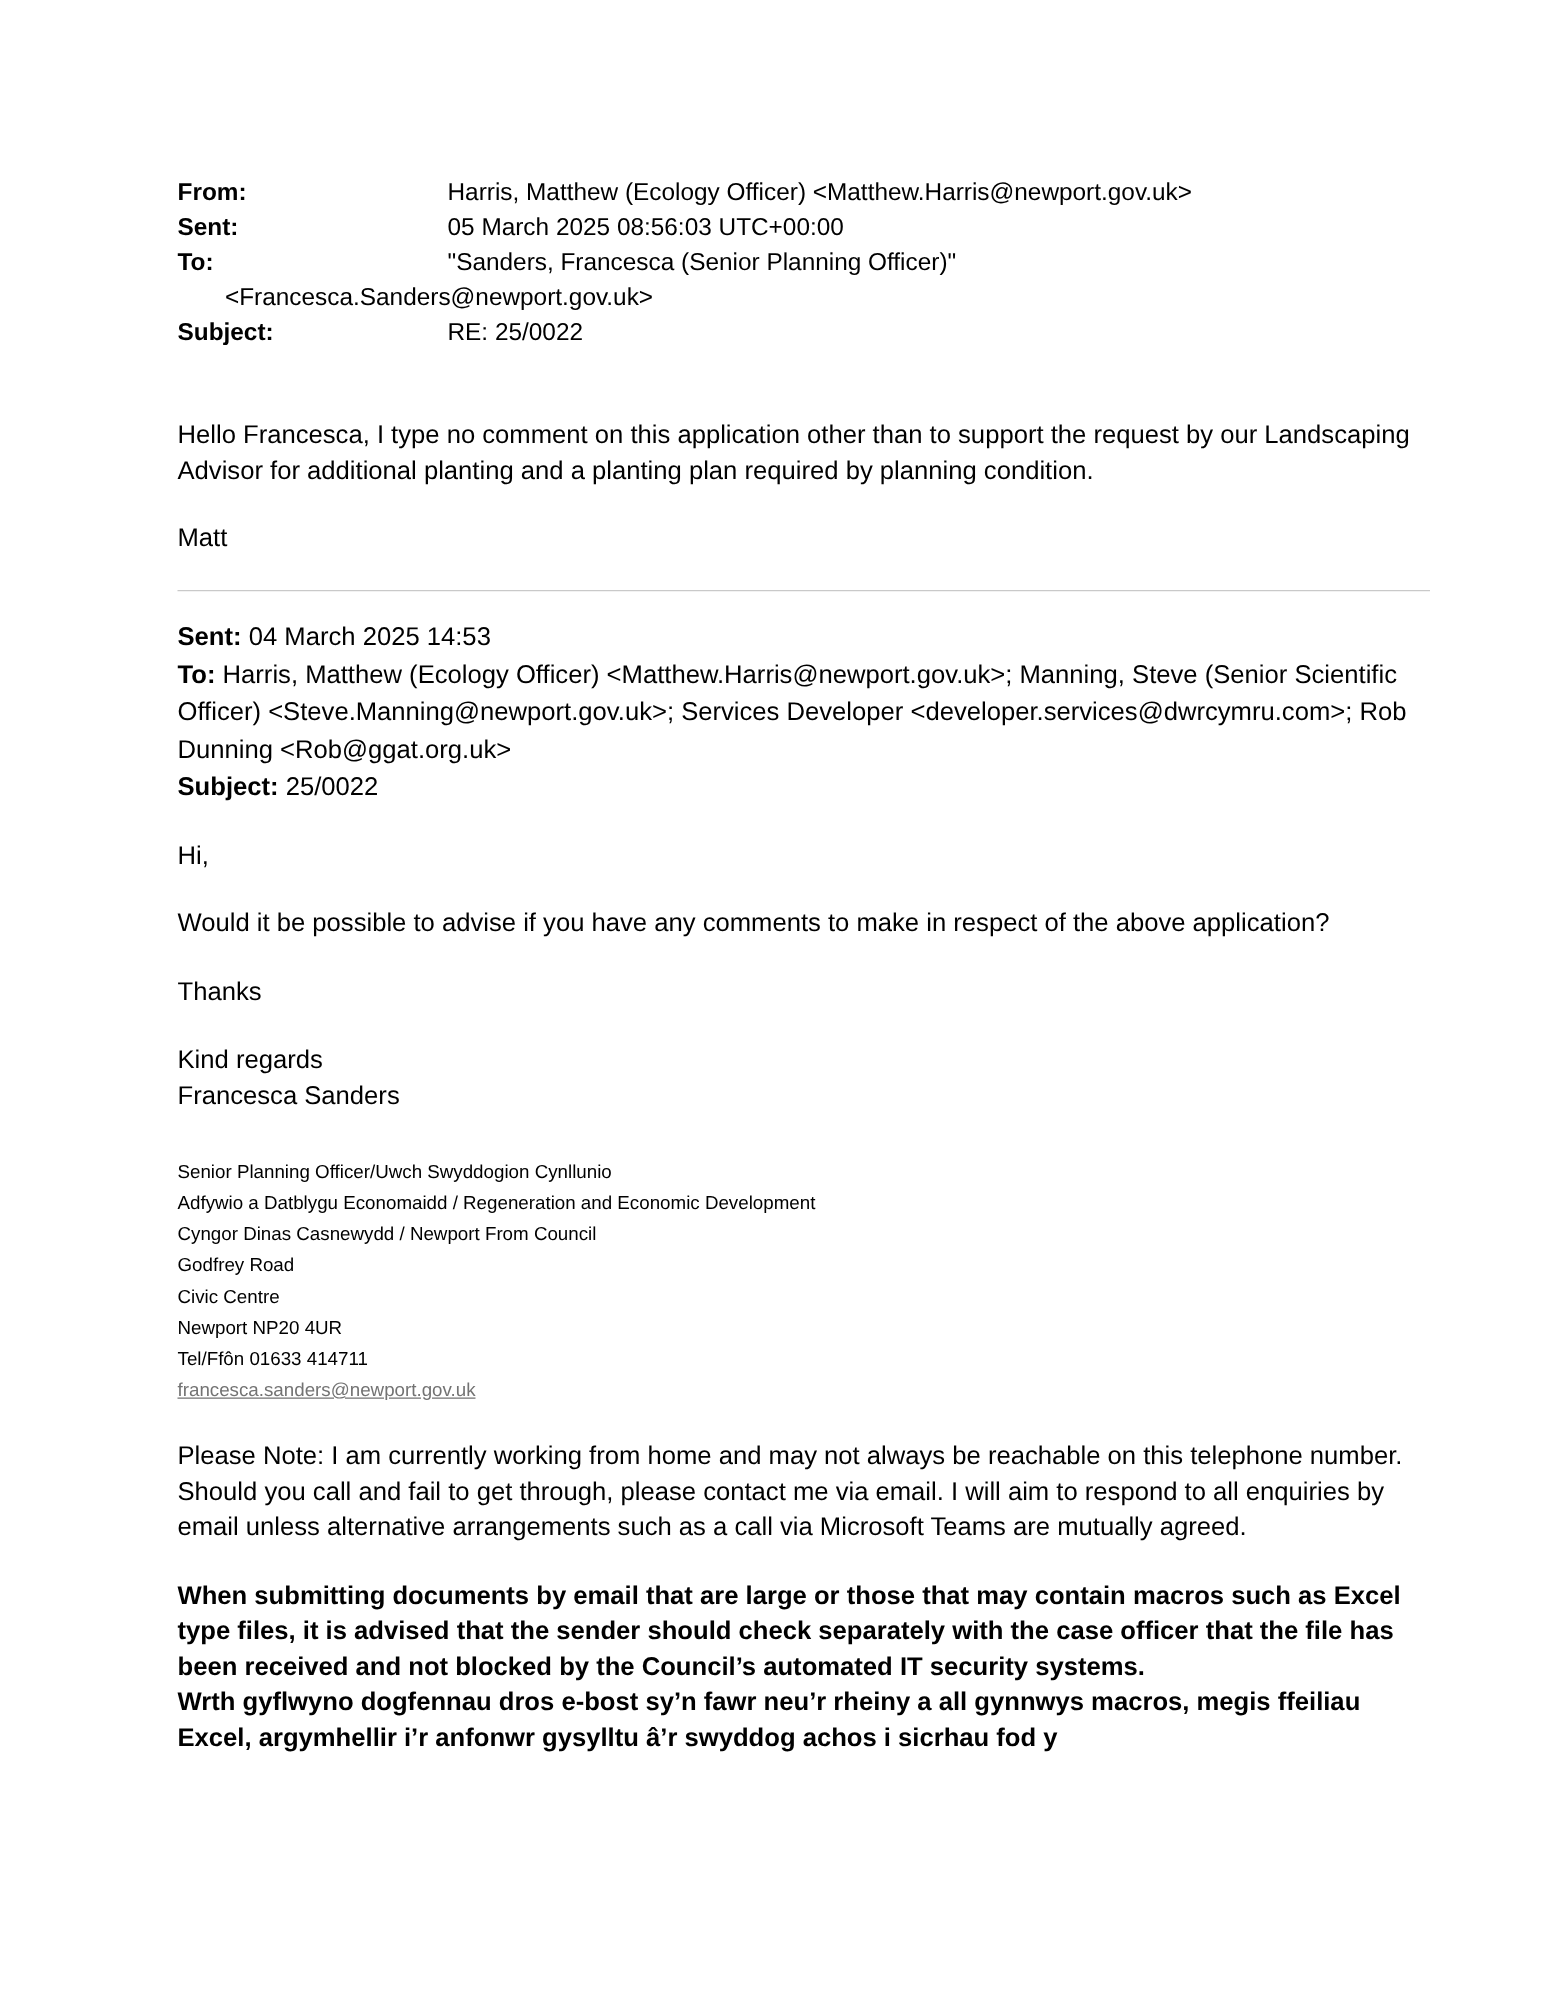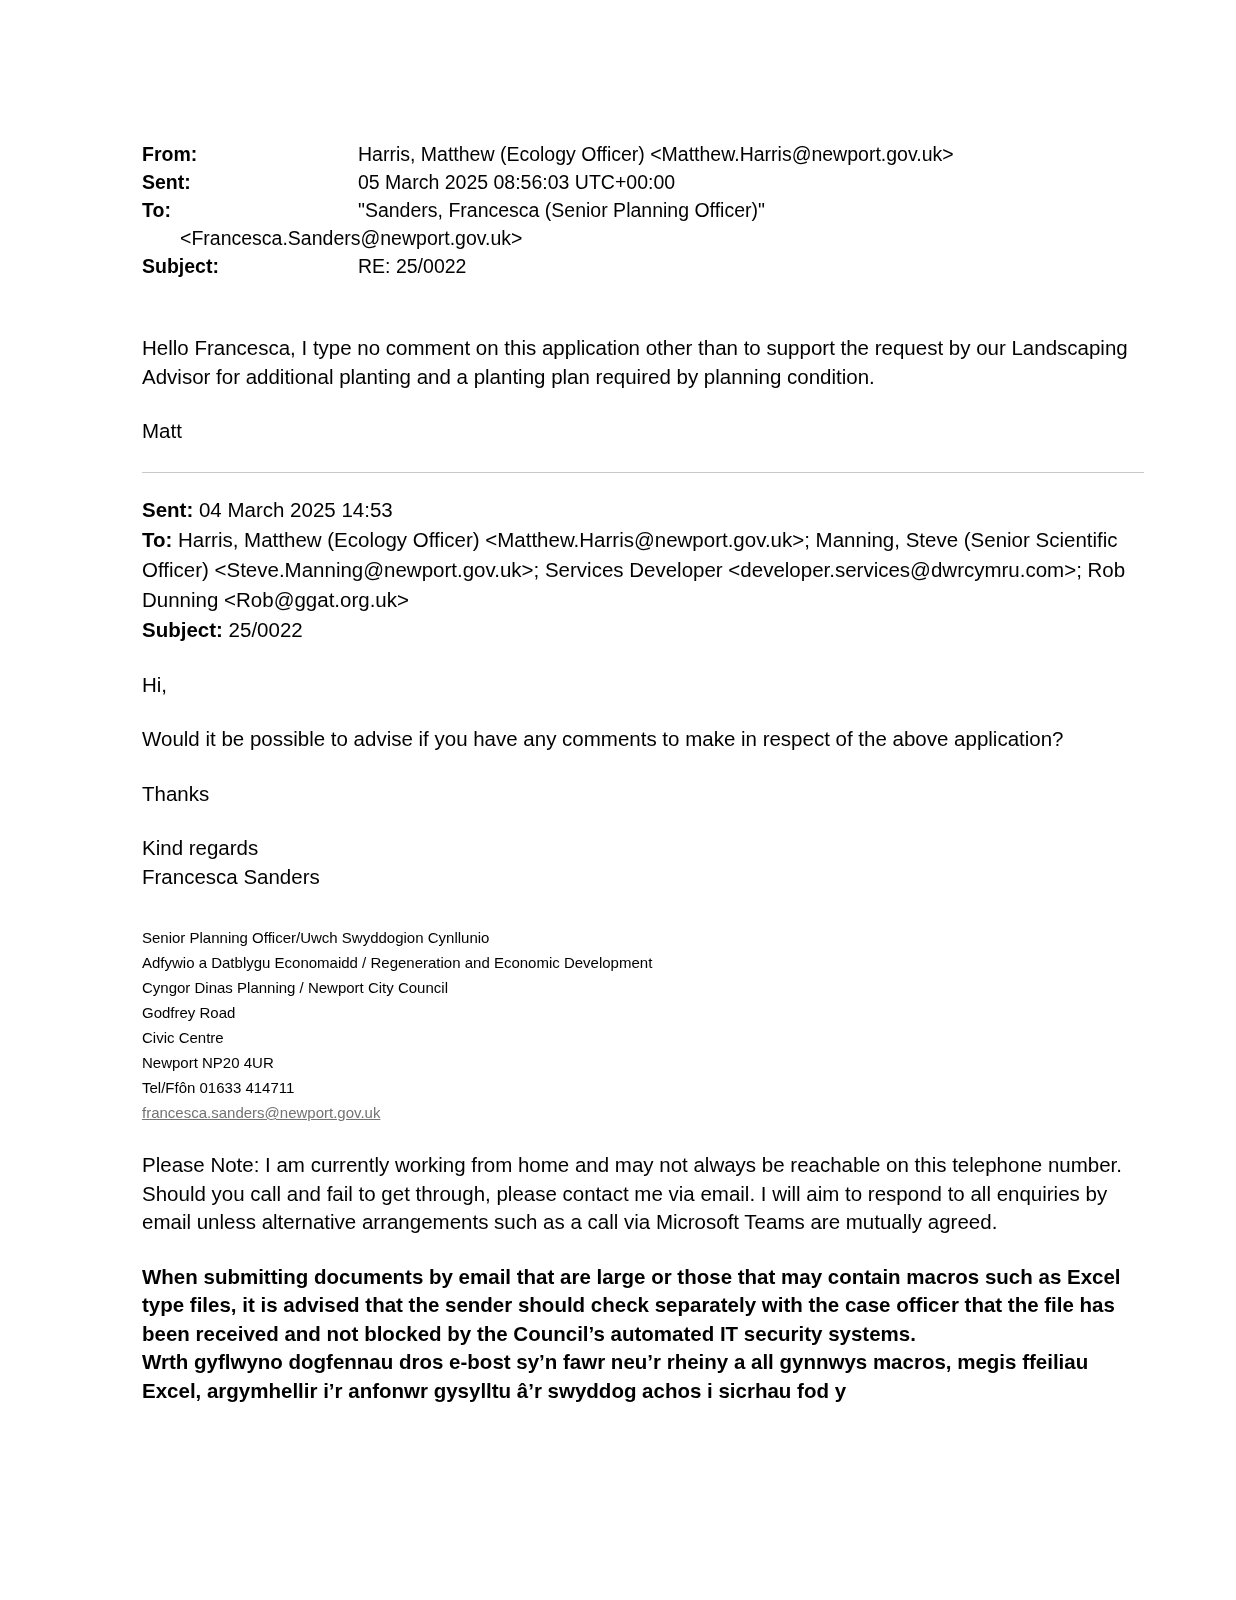--- a/index.html
+++ b/index.html
@@ -143,21 +143,21 @@
     <p class="p">Thanks</p>
     <div class="gap-24"></div>
     <p class="p">Kind regards</p>
     <p class="p">Francesca Sanders</p>
 
     <div class="gap-32"></div>
 
     <div>
       <div class="sig-line">Senior Planning Officer/Uwch Swyddogion Cynllunio</div>
       <div class="sig-line">Adfywio a Datblygu Economaidd / Regeneration and Economic Development</div>
-      <div class="sig-line">Cyngor Dinas Planning / Newport City Council</div>
+      <div class="sig-line">Cyngor Dinas Casnewydd / Newport From Council</div>
       <div class="sig-line">Godfrey Road</div>
       <div class="sig-line">Civic Centre</div>
       <div class="sig-line">Newport NP20 4UR</div>
       <div class="sig-line">Tel/Ffôn 01633 414711</div>
       <div class="sig-line">
         <a class="link" href="#">francesca.sanders@newport.gov.uk</a>
       </div>
     </div>
 
     <div class="gap-24"></div>

